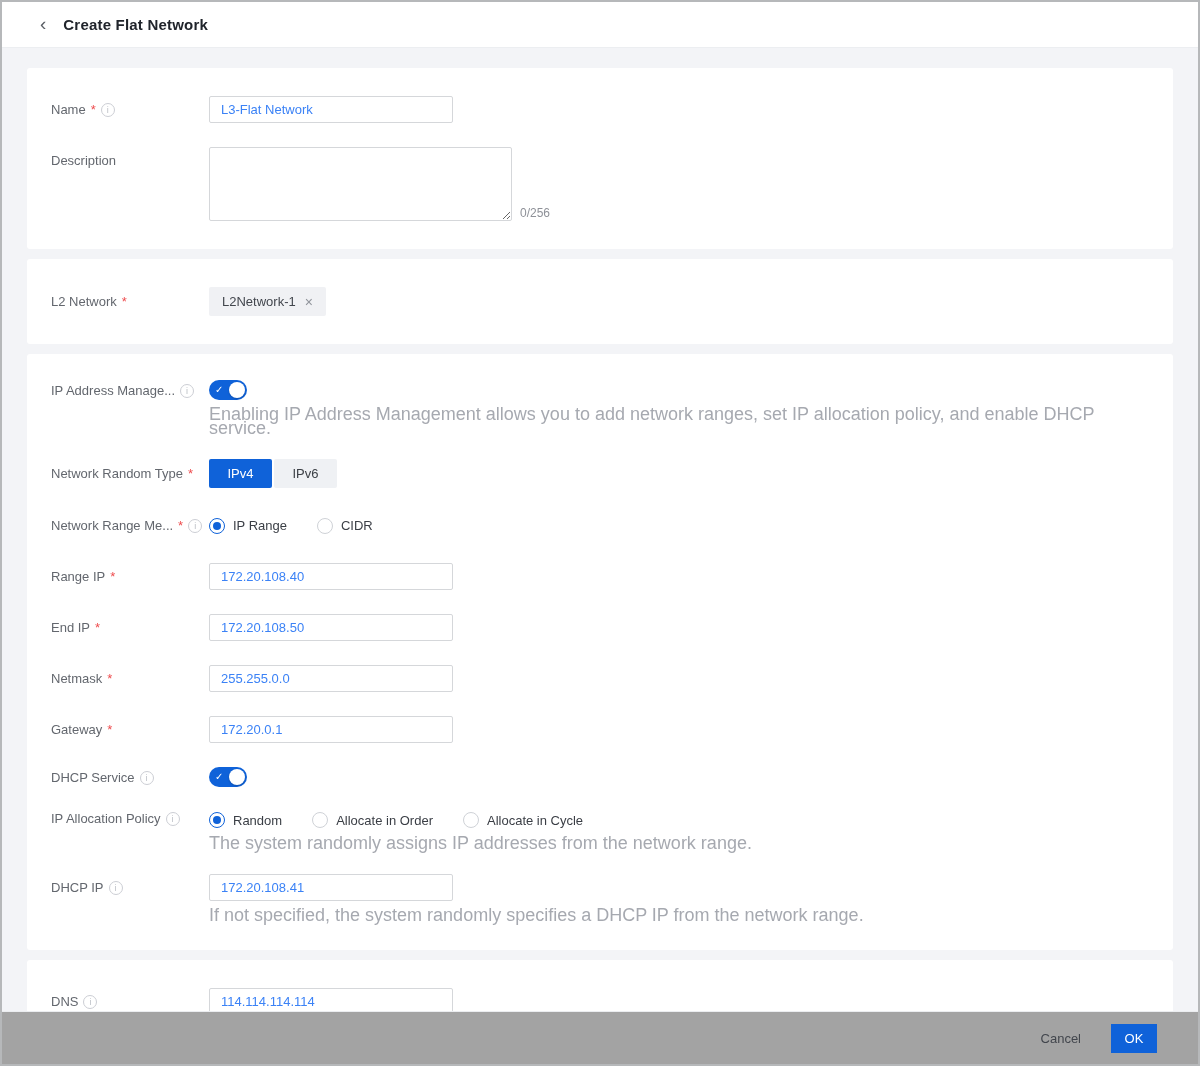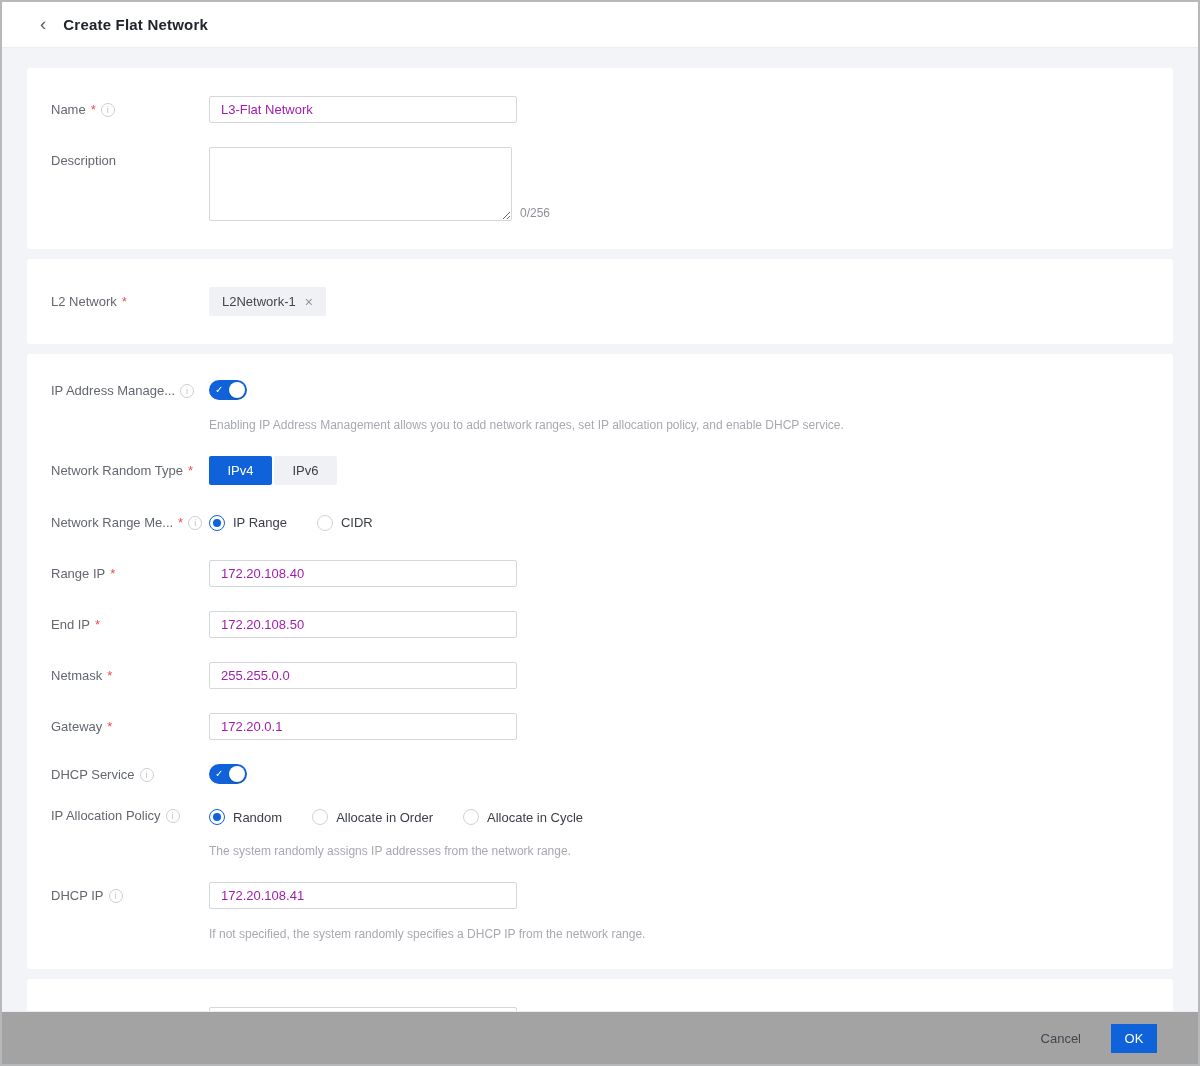--- a/index.html
+++ b/index.html
@@ -36,22 +36,22 @@
   .flabel-toggle { padding-top:3px; }
   .req { color:#ee4c4e; font-size:13px; }
   .info-icon {
     width:14px; height:14px; flex-shrink:0; border:1px solid #ccced4; border-radius:50%;
     color:#bdc0c6; font-size:9px; line-height:1;
     display:inline-flex; align-items:center; justify-content:center;
   }
   .control { display:flex; flex-direction:column; }
 
   .input {
-    width:308px; height:27px; border:1px solid #d5d7da; border-radius:2px;
-    padding:0 11px; font-size:13px; color:#a21caf; background:#fff; outline:none;
+    width:244px; height:27px; border:1px solid #d5d7da; border-radius:2px;
+    padding:0 11px; font-size:13px; color:#3b82f6; background:#fff; outline:none;
     font-family:"Liberation Sans", sans-serif;
   }
   .textarea-wrap { display:flex; align-items:flex-end; }
   .textarea {
     width:303px; height:74px; border:1px solid #d5d7da; border-radius:2px;
     padding:6px 11px; font-size:13px; color:#33373d; outline:none;
     font-family:"Liberation Sans", sans-serif;
   }
   .counter { font-size:12px; color:#8e9198; margin-left:8px; padding-bottom:1px; }
 
@@ -87,21 +87,21 @@
   .radio {
     width:16px; height:16px; border-radius:50%; border:1px solid #cfd2d7;
     background:#fff; position:relative; flex-shrink:0;
   }
   .radio.checked { border-color:#0f62d9; }
   .radio.checked::after {
     content:""; position:absolute; left:3px; top:3px; right:3px; bottom:3px;
     background:#0f62d9; border-radius:50%;
   }
 
-  .help { font-size:12px; color:#a6a9b0; margin-top:18px; line-height:14px; }
+  .help { font-size:18px; color:#a6a9b0; margin-top:7px; line-height:14px; }
 
   .footer {
     background:#a3a3a3; height:53px; flex-shrink:0; border-top:1px solid #ebedf0;
     display:flex; align-items:center; justify-content:flex-end; gap:30px; padding:0 41px;
   }
   .btn-cancel { color:#42464d; font-size:13px; cursor:pointer; }
   .btn-ok {
     background:#0f62d9; color:#fff; width:46px; height:29px; border-radius:0;
     display:flex; align-items:center; justify-content:center; font-size:13px; cursor:pointer;
   }

